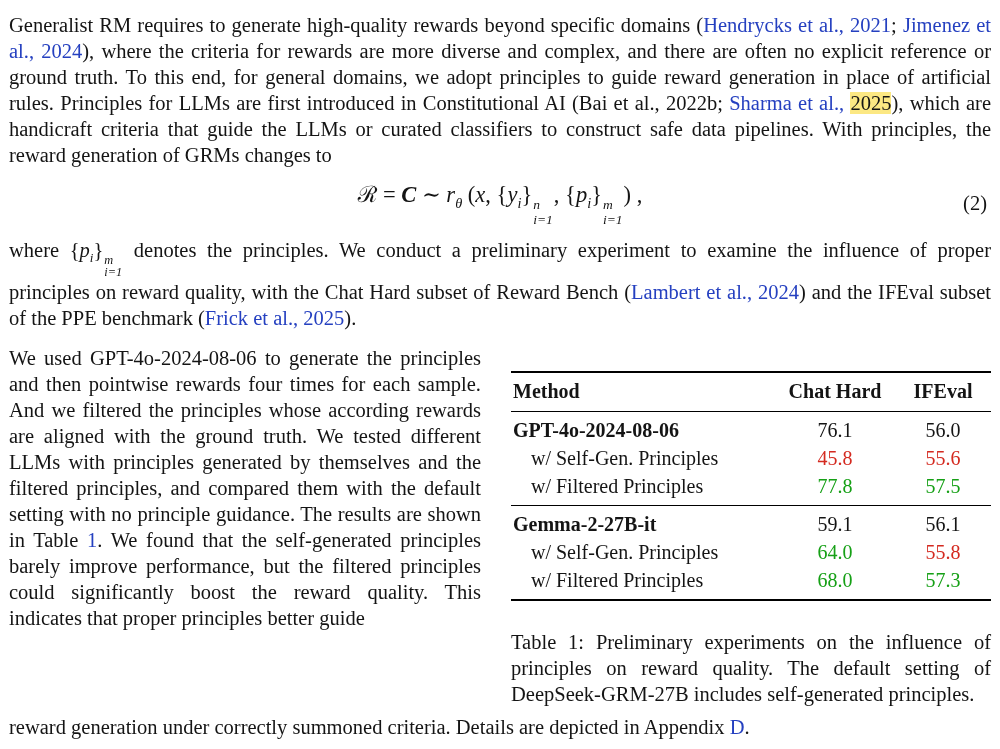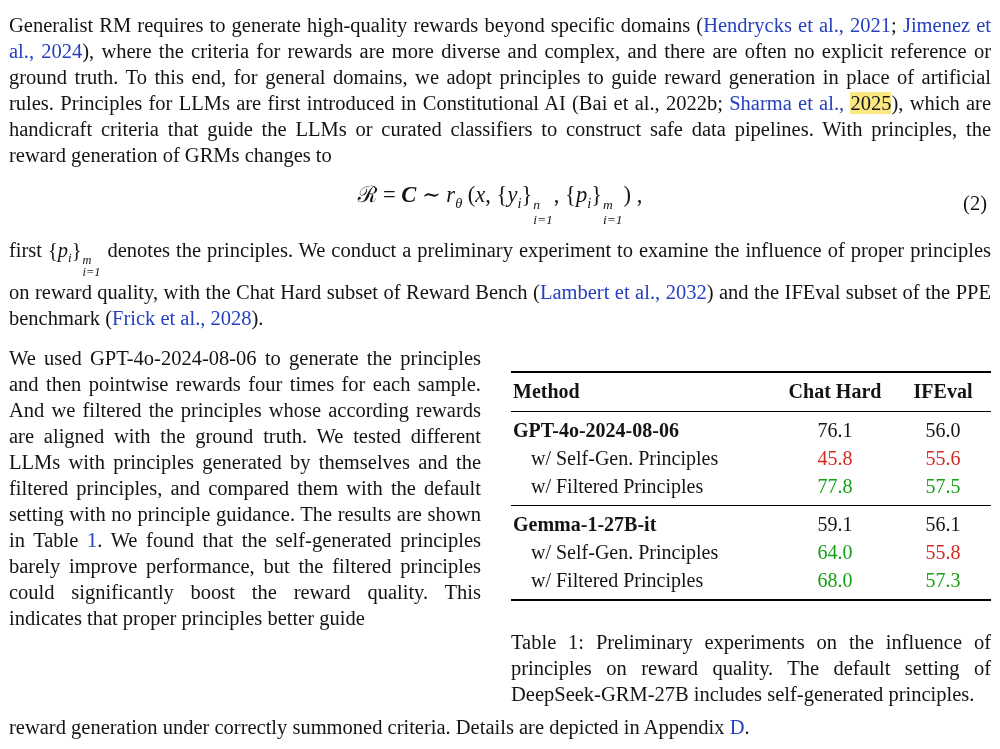--- a/index.html
+++ b/index.html
@@ -67,24 +67,24 @@
     <span class="eq-body"><span>ℛ = </span><span class="it bf">C</span><span> ∼ </span><span class="it">r</span><sub class="it">θ</sub><span> (</span><span class="it">x</span><span>, {</span><span class="it">y</span><sub class="it">i</sub><span>}</span><span class="mstack">
           <span>n</span>
           <span>i=1</span>
         </span><span>, {</span><span class="it">p</span><sub class="it">i</sub><span>}</span><span class="mstack">
           <span>m</span>
           <span>i=1</span>
         </span><span>) ,</span></span>
     <span class="eq-number">(2)</span>
   </div>
 
-  <p class="para"><span>first {</span><span class="it">p</span><sub class="it">i</sub><span>}</span><span class="mstack">
+  <p class="para"><span>where {</span><span class="it">p</span><sub class="it">i</sub><span>}</span><span class="mstack">
         <span>m</span>
         <span>i=1</span>
-      </span><span> denotes the principles.  We conduct a preliminary experiment to examine the influence of proper principles on reward quality, with the Chat Hard subset of Reward Bench (</span><span class="cite">Lambert et al., 2032</span><span>) and the IFEval subset of the PPE benchmark (</span><span class="cite">Frick et al., 2028</span><span>).</span></p>
+      </span><span> denotes the principles.  We conduct a preliminary experiment to examine the influence of proper principles on reward quality, with the Chat Hard subset of Reward Bench (</span><span class="cite">Lambert et al., 2024</span><span>) and the IFEval subset of the PPE benchmark (</span><span class="cite">Frick et al., 2025</span><span>).</span></p>
 
   <div class="columns">
     <div class="col-left">
       <p class="para"><span>We used GPT-4o-2024-08-06 to generate the principles and then pointwise rewards four times for each sample.  And we filtered the principles whose according rewards are aligned with the ground truth.  We tested different LLMs with principles generated by themselves and the filtered principles, and compared them with the default setting with no principle guidance. The results are shown in Table </span><span class="cite">1</span><span>. We found that the self-generated principles barely improve performance, but the filtered principles could significantly boost the reward quality.  This indicates that proper principles better guide</span></p>
     </div>
     <div class="col-right">
       <table class="results">
         <colgroup>
           <col style="width:55%">
             <col style="width:25%">
@@ -107,21 +107,21 @@
               <td class="method indent">w/ Self-Gen. Principles</td>
               <td class="num c-red">45.8</td>
               <td class="num c-red">55.6</td>
             </tr>
             <tr class="group-sep">
               <td class="method indent">w/ Filtered Principles</td>
               <td class="num c-green">77.8</td>
               <td class="num c-green">57.5</td>
             </tr>
             <tr class="group-start">
-              <td class="method bf">Gemma-1-27B-it</td>
+              <td class="method bf">Gemma-2-27B-it</td>
               <td class="num c-black">59.1</td>
               <td class="num c-black">56.1</td>
             </tr>
             <tr>
               <td class="method indent">w/ Self-Gen. Principles</td>
               <td class="num c-green">64.0</td>
               <td class="num c-red">55.8</td>
             </tr>
             <tr>
               <td class="method indent">w/ Filtered Principles</td>

